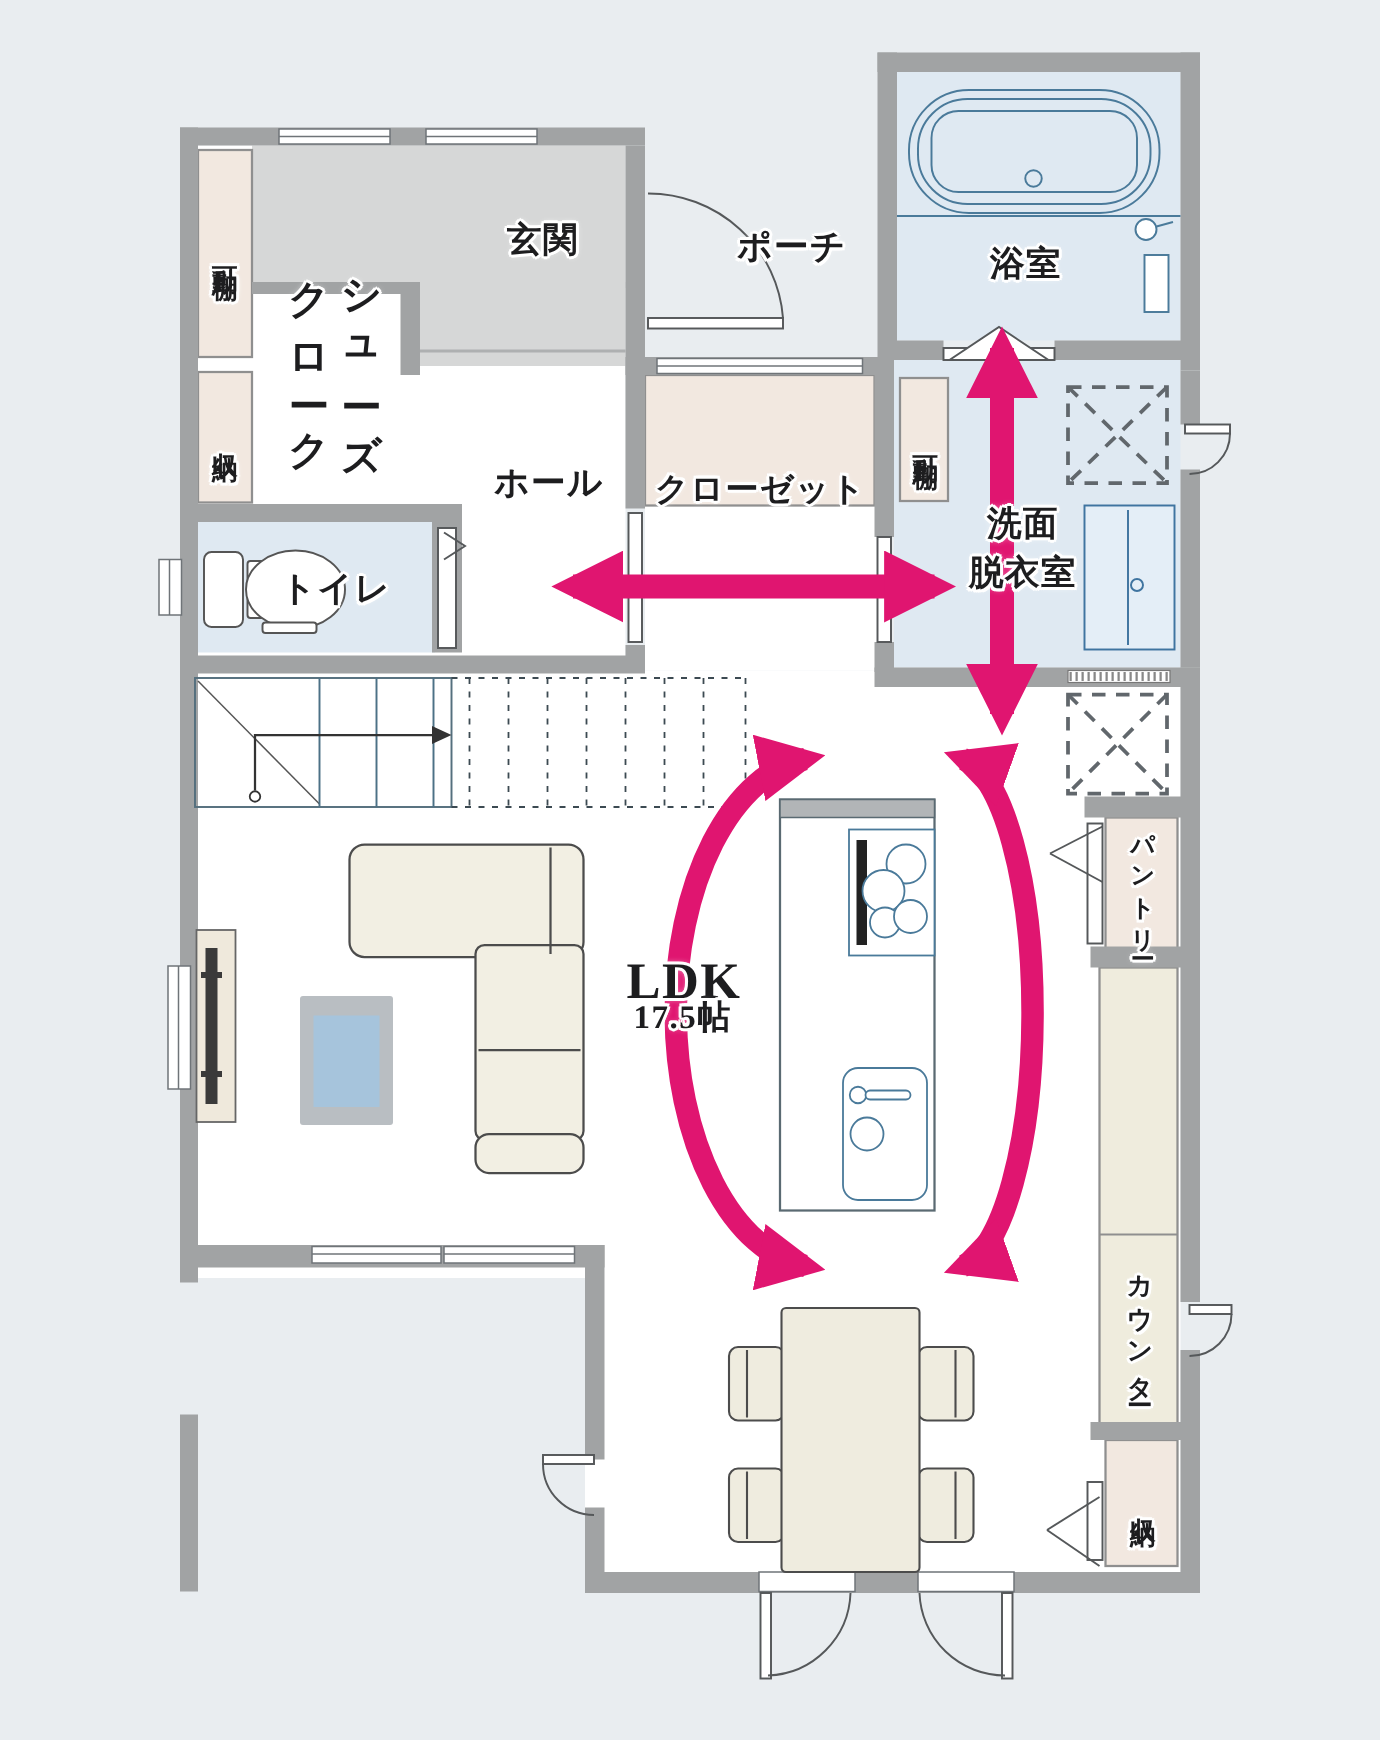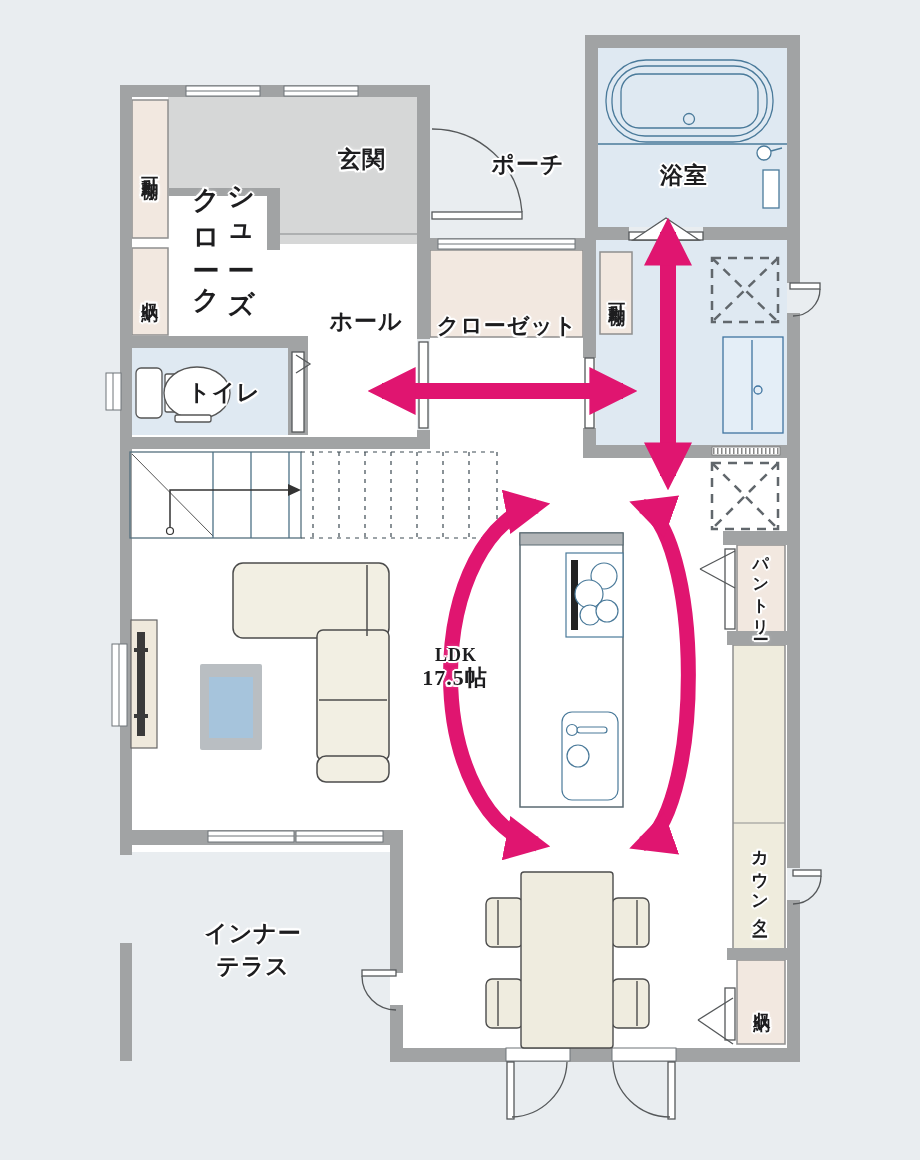--- a/index.html
+++ b/index.html
@@ -6,21 +6,21 @@
   body{background:#e9edf0;font-family:"DejaVu Sans","Liberation Sans",sans-serif;}
   #stage{position:relative;width:920px;height:1160px;background:#e9edf0;overflow:hidden;font-family:Liberation Serif, serif;}
   #plan-svg{position:absolute;left:0;top:0;}
   .lbl{position:absolute;transform:translate(-50%,-50%);color:#1d1d1f;font-weight:600;
        white-space:pre-line;text-align:center;line-height:1.45;letter-spacing:1px;
        text-shadow:2px 0 0 #fff,-2px 0 0 #fff,0 2px 0 #fff,0 -2px 0 #fff,
                    1.5px 1.5px 0 #fff,-1.5px 1.5px 0 #fff,1.5px -1.5px 0 #fff,-1.5px -1.5px 0 #fff,
                    0 0 5px #fff;}
   .sz23{font-size:23px;}
   .sz22{font-size:22px;}
-  .sz26{font-size:18px;font-weight:700;}
+  .sz26{font-size:34px;font-weight:700;}
   .v{writing-mode:vertical-rl;text-orientation:mixed;letter-spacing:3px;line-height:1.1;}
   .sz17{font-size:17px;}
   .sz16{font-size:16px;}
   .shoecloak{writing-mode:vertical-rl;white-space:pre;font-size:27px;letter-spacing:13px;line-height:35px;}
 </style>
 </head>
 <body>
 
 <div id="stage">
 
@@ -306,21 +306,21 @@
 <div class="lbl shoecloak" style="left:223px;top:240px;">シューズ
 クローク</div>
 <div class="lbl v sz17" style="left:149px;top:168px;">可動棚</div>
 <div class="lbl v sz17" style="left:149px;top:291px;">収納</div>
 <div class="lbl sz23" style="left:366px;top:322px;">ホール</div>
 <div class="lbl sz23" style="left:224px;top:393px;">トイレ</div>
 <div class="lbl sz23" style="left:528px;top:165px;">ポーチ</div>
 <div class="lbl sz23" style="left:684px;top:176px;">浴室</div>
 <div class="lbl sz22" style="left:507px;top:281px;margin-top:45px;">クローゼット</div>
 <div class="lbl v sz17" style="left:616px;top:294px;">可動棚</div>
+<div class="lbl sz23" style="left:682px;top:366px;">洗面
+脱衣室</div>
 <div class="lbl sz26" style="left:456px;top:655px;">LDK</div>
 <div class="lbl sz22" style="left:455px;top:678px;">17.5帖</div>
 <div class="lbl v sz16" style="left:761px;top:589px;">パントリー</div>
 <div class="lbl v sz17" style="left:759px;top:884px;">カウンター</div>
 <div class="lbl v sz17" style="left:761px;top:1001px;">収納</div>
-<div class="lbl sz23" style="left:253px;top:950px;">インナー
-テラス</div>
 
 </div>
 
 </body></html>

